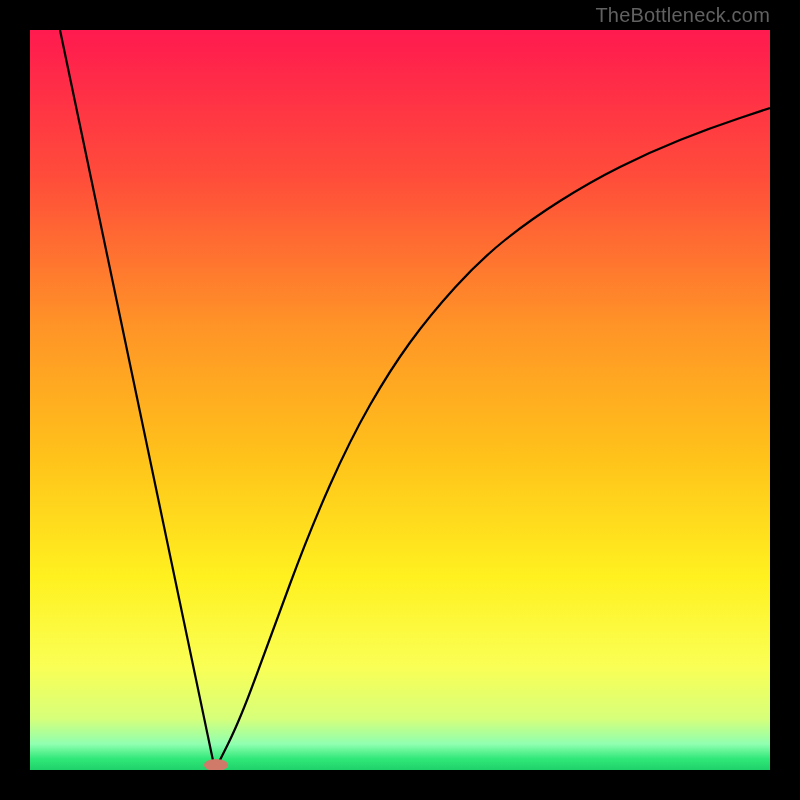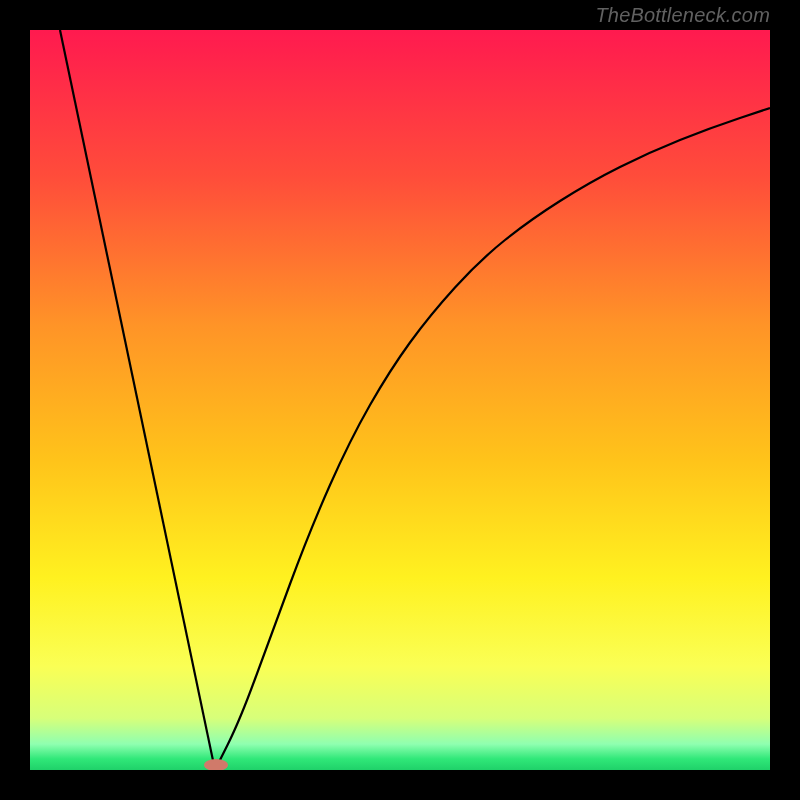--- a/index.html
+++ b/index.html
@@ -21,21 +21,20 @@
   }
   .watermark {
     position: absolute;
     top: 4px;
     right: 30px;
     color: #616161;
     font-size: 20px;
     font-weight: 400;
     letter-spacing: 0.2px;
     z-index: 10;
-    font-style: italic;
   }
   svg {
     position: absolute;
     left: 0;
     top: 0;
   }
 </style>
 </head>
 <body>
 

